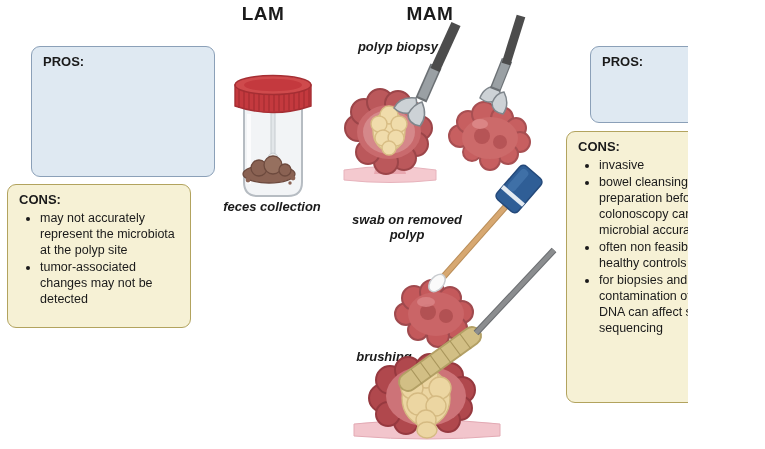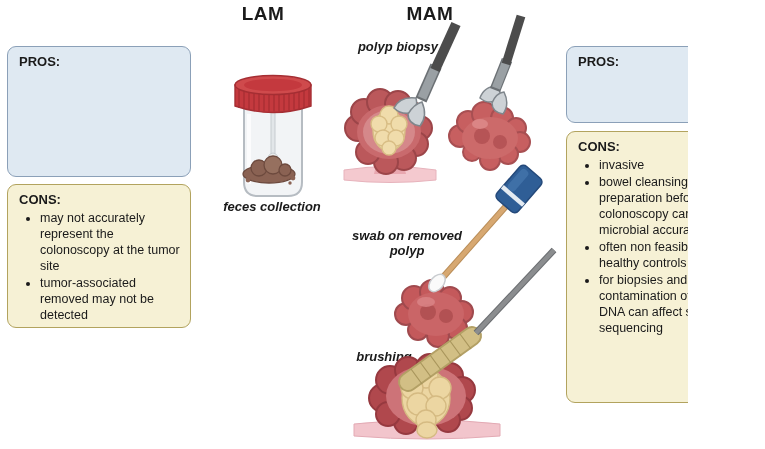--- a/index.html
+++ b/index.html
@@ -9,21 +9,21 @@
     overflow:hidden;
   }
   .col-title{
     position:absolute;top:3px;font-size:19px;font-weight:bold;text-align:center;width:80px;
     letter-spacing:.5px;
   }
   .infobox{
     position:absolute;border-radius:9px;padding:7px 9px 6px 9px;box-sizing:border-box;
     font-size:12.5px;line-height:1.28;
   }
-  .infobox.pros{background:var(--pros-bg,#dfe9f2);border:1.6px solid var(--pros-border,#8ba0b8);}
+  .infobox.pros{background:var(--pros-bg,#dfe9f2);border:1.6px solid var(--pros-border,#8ba0b8);margin-left:24px;}
   .infobox.cons{background:var(--cons-bg,#f6f1d5);border:1.6px solid var(--cons-border,#b2a35e);}
   .infobox .box-title{font-weight:bold;font-size:13px;margin:0 0 1px 2px;}
   .infobox ul{margin:0;padding:0 0 0 23px;}
   .infobox li{margin:0 0 1px 0;}
   .caption{
     position:absolute;font-size:13px;font-weight:bold;font-style:italic;
     text-align:center;line-height:1.12;
   }
   .illu{position:absolute;}
   svg{display:block;overflow:visible;}
@@ -36,22 +36,22 @@
   <div class="col-title" style="left:223px;">LAM</div>
   <div class="col-title" style="left:390px;">MAM</div>
 
   <div class="infobox pros" style="left:7px;top:46px;width:184px;height:131px;">
     <div class="box-title">PROS:</div>
   </div>
 
   <div class="infobox cons" style="left:7px;top:184px;width:184px;height:144px;">
     <div class="box-title">CONS:</div>
     <ul>
-      <li>may not accurately represent the colonoscopy at the tumor site</li>
-      <li>tumor-associated removed may not be detected</li>
+      <li>may not accurately represent the microbiota at the polyp site</li>
+      <li>tumor-associated changes may not be detected</li>
     </ul>
   </div>
 
   <div class="infobox pros" style="left:566px;top:46px;width:191px;height:77px;">
     <div class="box-title">PROS:</div>
   </div>
 
   <div class="infobox cons" style="left:566px;top:131px;width:191px;height:272px;">
     <div class="box-title">CONS:</div>
     <ul>
@@ -159,21 +159,21 @@
         <path d="M52,66 Q38,66 34,78 Q42,85 52,80 Q56,73 52,66 z"></path>
         <path d="M58,72 Q64,84 57,94 Q46,92 46,83 Q50,73 58,72 z"></path>
       </g>
 
       <line x1="61" y1="40" x2="49" y2="70" stroke="#6b7074" stroke-width="11"></line>
       <line x1="61" y1="40" x2="50" y2="68" stroke="#9aa0a4" stroke-width="8.5"></line>
       <line x1="75" y1="-4" x2="60" y2="44" stroke="#4c4c4c" stroke-width="9"></line>
     </svg>
   </div>
 
-  <div class="caption" style="left:342px;top:229px;width:130px;font-style:italic;">swab on removed polyp</div>
+  <div class="caption" style="left:342px;top:213px;width:130px;font-style:italic;">swab on removed polyp</div>
 
   <div class="illu" style="left:388px;top:162px;width:160px;height:190px;">
     <svg width="160" height="190" viewBox="0 0 160 190">
 
       <g fill="#c4595b" stroke="#a04a4e" stroke-width="2">
         <circle cx="18" cy="152" r="11"></circle>
           <circle cx="26" cy="136" r="12"></circle>
           <circle cx="44" cy="130" r="12"></circle>
         <circle cx="62" cy="136" r="11"></circle>
           <circle cx="74" cy="150" r="11"></circle>

